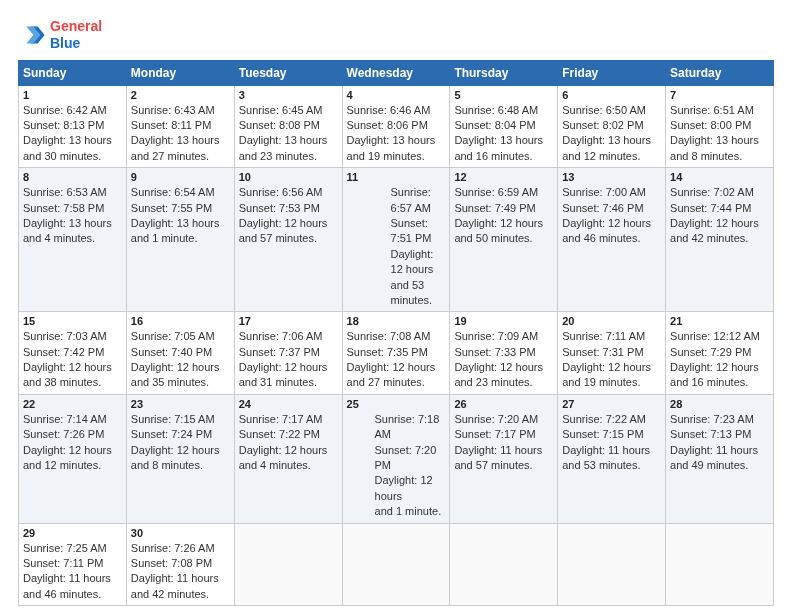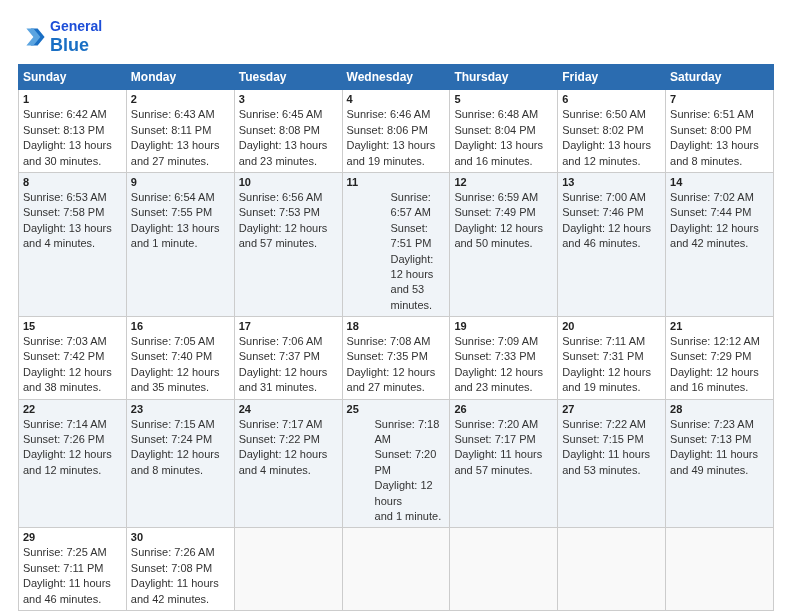--- a/index.html
+++ b/index.html
@@ -92,23 +92,23 @@
 <div class="page">
   <div class="header">
     <div class="logo">
       <svg class="logo-icon" viewBox="0 0 40 40">
         <rect x="0" y="0" width="40" height="40" fill="white"></rect>
         <polygon points="28,8 38,20 28,32 18,32 28,20 18,8" fill="#1a6fc4"></polygon>
         <polygon points="22,8 32,20 22,32 12,32 22,20 12,8" fill="#5ba4e0"></polygon>
       </svg>
       <div>
         <div style="font-size:14px;font-weight:bold;line-height:1.2;">
-          <span style="color:#1d4ed8;">General</span>
+          <span style="color:#ef4444;">General</span>
         </div>
-        <div style="font-size:18px;font-weight:bold;color:#1a6fc4;line-height:1.2;">Blue</div>
+        <div style="font-size:14px;font-weight:bold;color:#1a6fc4;line-height:1.2;">Blue</div>
       </div>
     </div>
     <div class="title-block">
       <div class="month-title"></div>
       <div class="location-title"></div>
     </div>
   </div>
 
   <table class="calendar-table">
     <thead>

